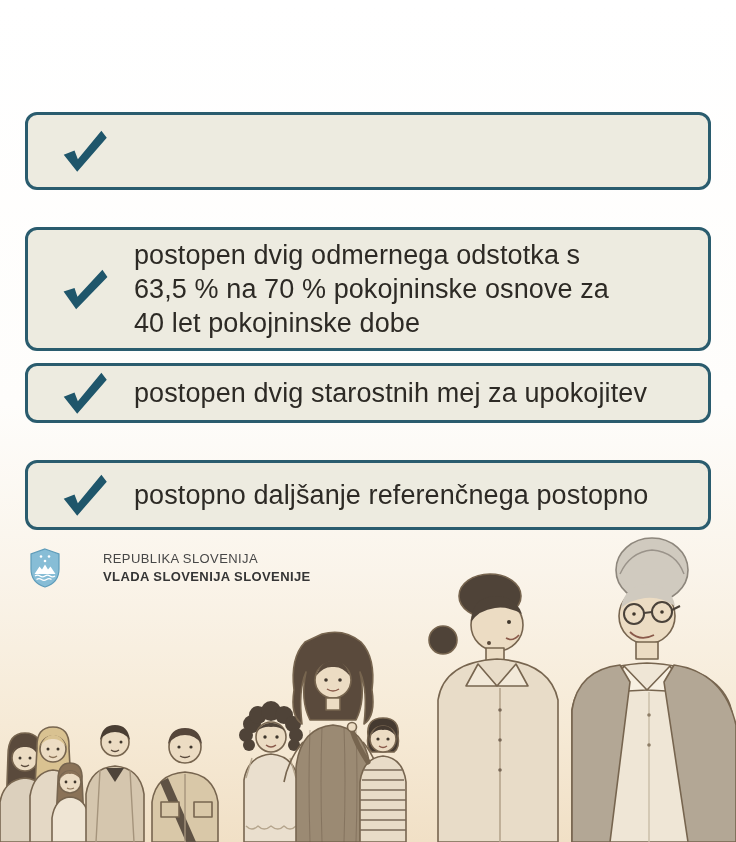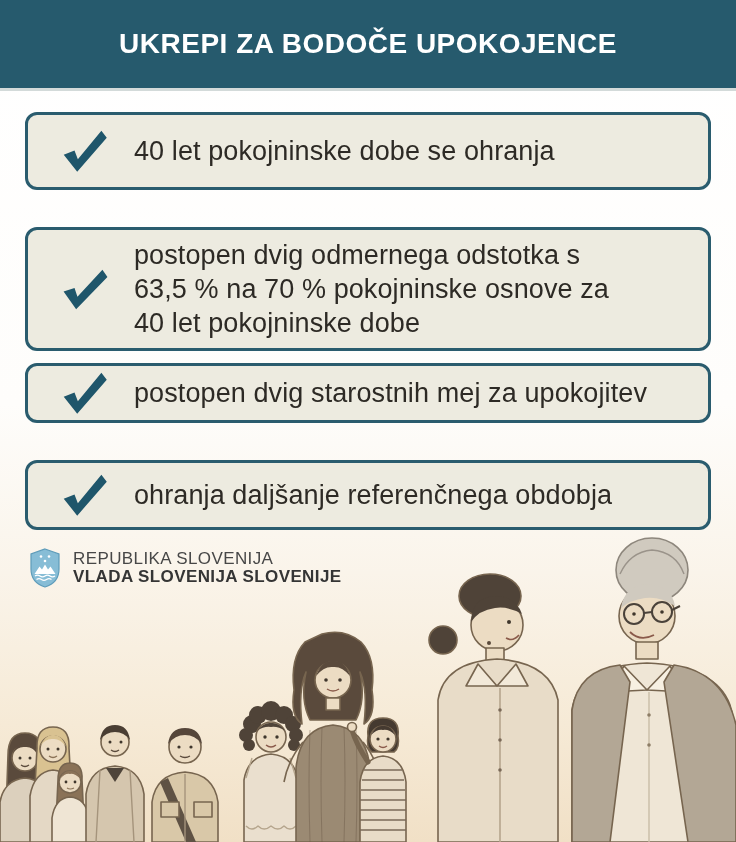--- a/index.html
+++ b/index.html
@@ -25,40 +25,36 @@
     display:flex;align-items:center;padding-left:34px;
   }
   .check{flex:0 0 46px;width:46px;height:44px;margin-right:26px;}
   .measure-text{
     margin:0;font-size:27px;line-height:1.26;color:#2d2a25;
     white-space:pre-line;letter-spacing:0.1px;
   }
   
   .gov-logo{position:absolute;left:30px;top:548px;display:flex;align-items:center;z-index:3;}
   .gov-logo .emblem{width:30px;height:40px;margin-right:13px;}
-  .gov-text div{font-size:17px;line-height:18px;letter-spacing:0.4px;color:#474747;}
+  .gov-text div{font-size:13px;line-height:18px;letter-spacing:0.4px;color:#474747;margin-left:30px;}
   .gov-text .bold{font-weight:700;color:#353535;}
   
   .illustration{position:absolute;left:0;top:530px;width:736px;height:312px;z-index:1;}
 </style>
 </head>
 <body>
 
 <div class="page">
 
-  <header class="topbar">
-    <h1>UKREPI ZA BODOČE UPOKOJENCE</h1>
-  </header>
 
   <section>
     <div class="measure" style="top:112px;height:78px;">
       <svg class="check" viewBox="0 0 48 46">
         <path d="M2 28 L13 23 L17 32 L40 1 L46 8 L17 45 Z" fill="#1f566b" transform="rotate(3 24 23)"></path>
       </svg>
-      <p class="measure-text">40 let pokojninske dobe se ohranja</p>
     </div>
 
     <div class="measure" style="top:227px;height:124px;">
       <svg class="check" viewBox="0 0 48 46">
         <path d="M2 28 L13 23 L17 32 L40 1 L46 8 L17 45 Z" fill="#1f566b" transform="rotate(6 24 23)"></path>
       </svg>
       <p class="measure-text">postopen dvig odmernega odstotka s
 63,5 % na 70 % pokojninske osnove za
 40 let pokojninske dobe</p>
     </div>
@@ -67,21 +63,21 @@
       <svg class="check" viewBox="0 0 48 46">
         <path d="M2 28 L13 23 L17 32 L40 1 L46 8 L17 45 Z" fill="#1f566b" transform="rotate(3 24 23)"></path>
       </svg>
       <p class="measure-text">postopen dvig starostnih mej za upokojitev</p>
     </div>
 
     <div class="measure" style="top:460px;height:70px;">
       <svg class="check" viewBox="0 0 48 46">
         <path d="M2 28 L13 23 L17 32 L40 1 L46 8 L17 45 Z" fill="#1f566b" transform="rotate(3 24 23)"></path>
       </svg>
-      <p class="measure-text">ohranja daljšanje referenčnega obdobja</p>
+      <p class="measure-text">postopno daljšanje referenčnega postopno</p>
     </div>
   </section>
 
   <svg class="illustration" viewBox="0 0 736 312">
     <g stroke="#77654f" stroke-width="1.6" stroke-linejoin="round">
 
       <g>
         <path d="M8 225 Q8 203 25 203 Q42 203 42 225 L44 282 L6 282 Z" fill="#5a4a3c"></path>
         <circle cx="25" cy="228" r="13" fill="#ecdcc3"></circle>
         <path d="M12 224 Q18 212 25 213 Q33 212 38 224 Q32 216 25 217 Q18 216 12 224" fill="#5a4a3c" stroke="none"></path>

